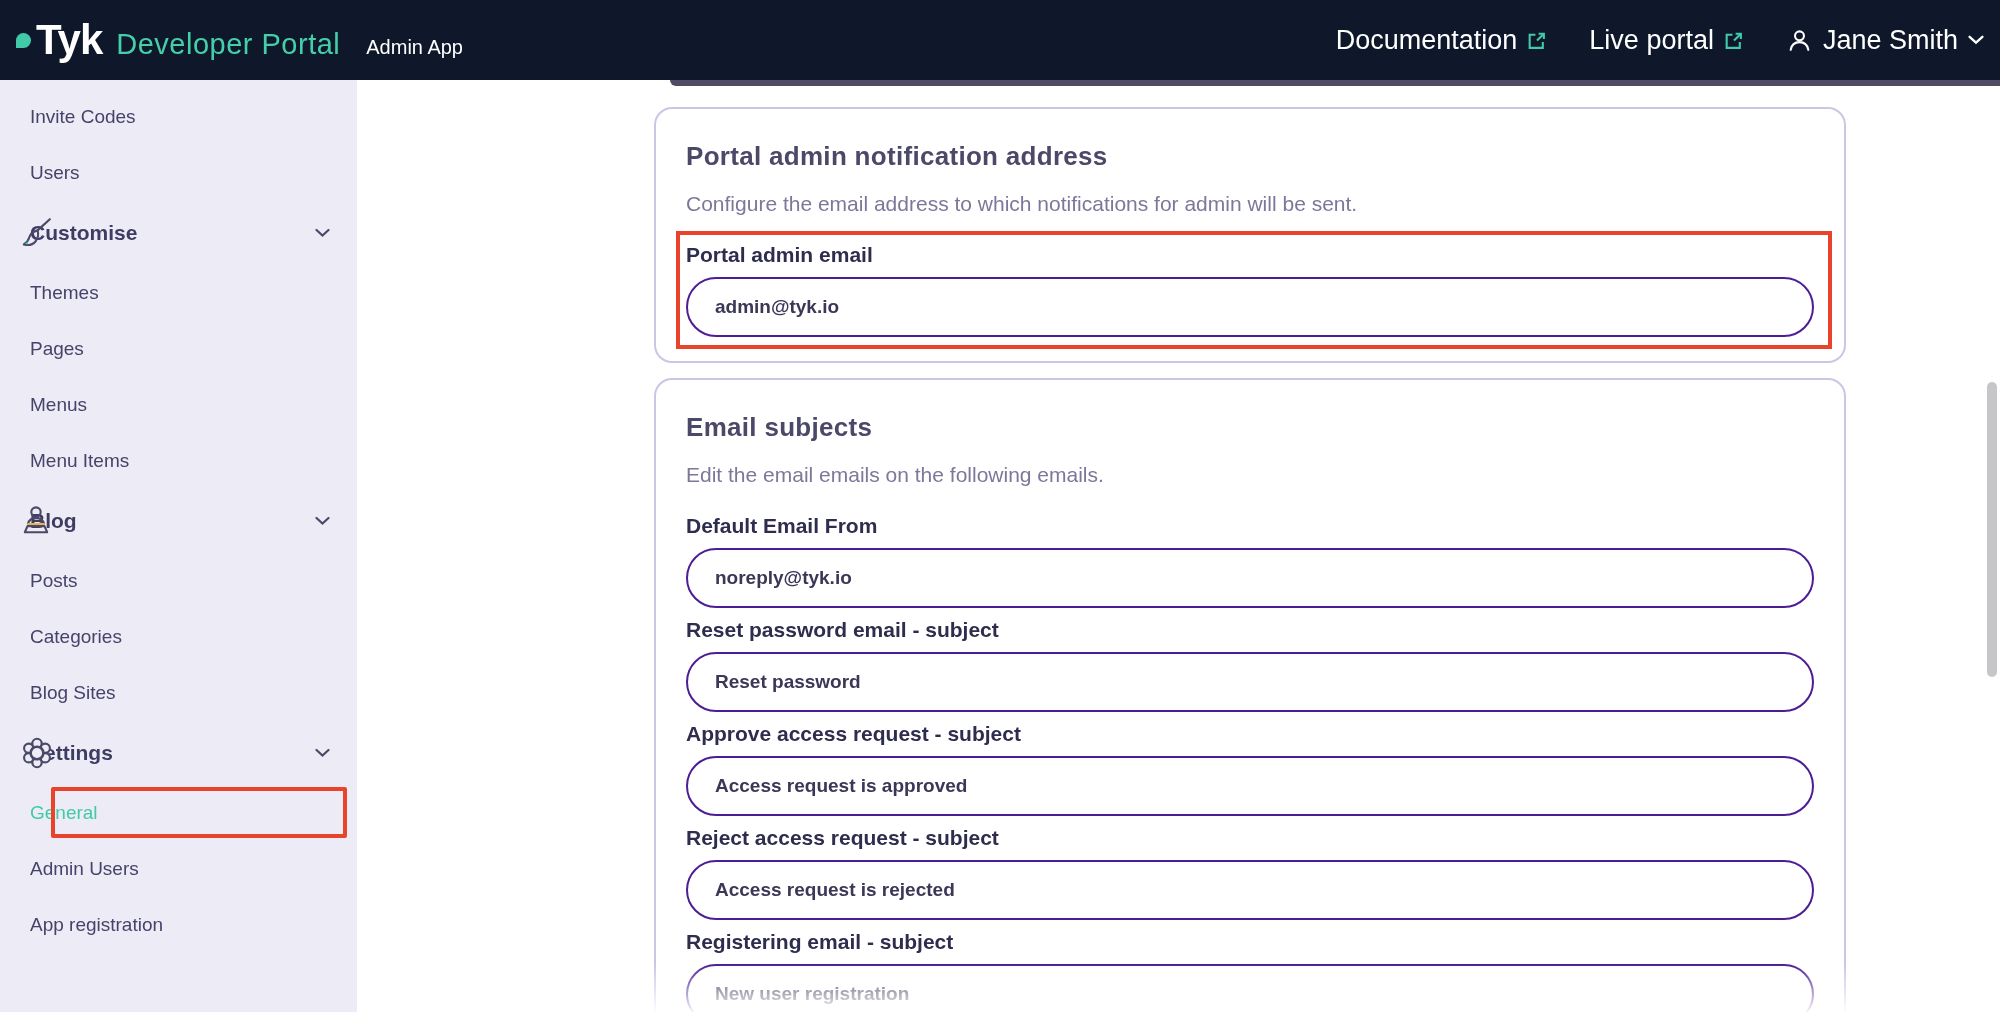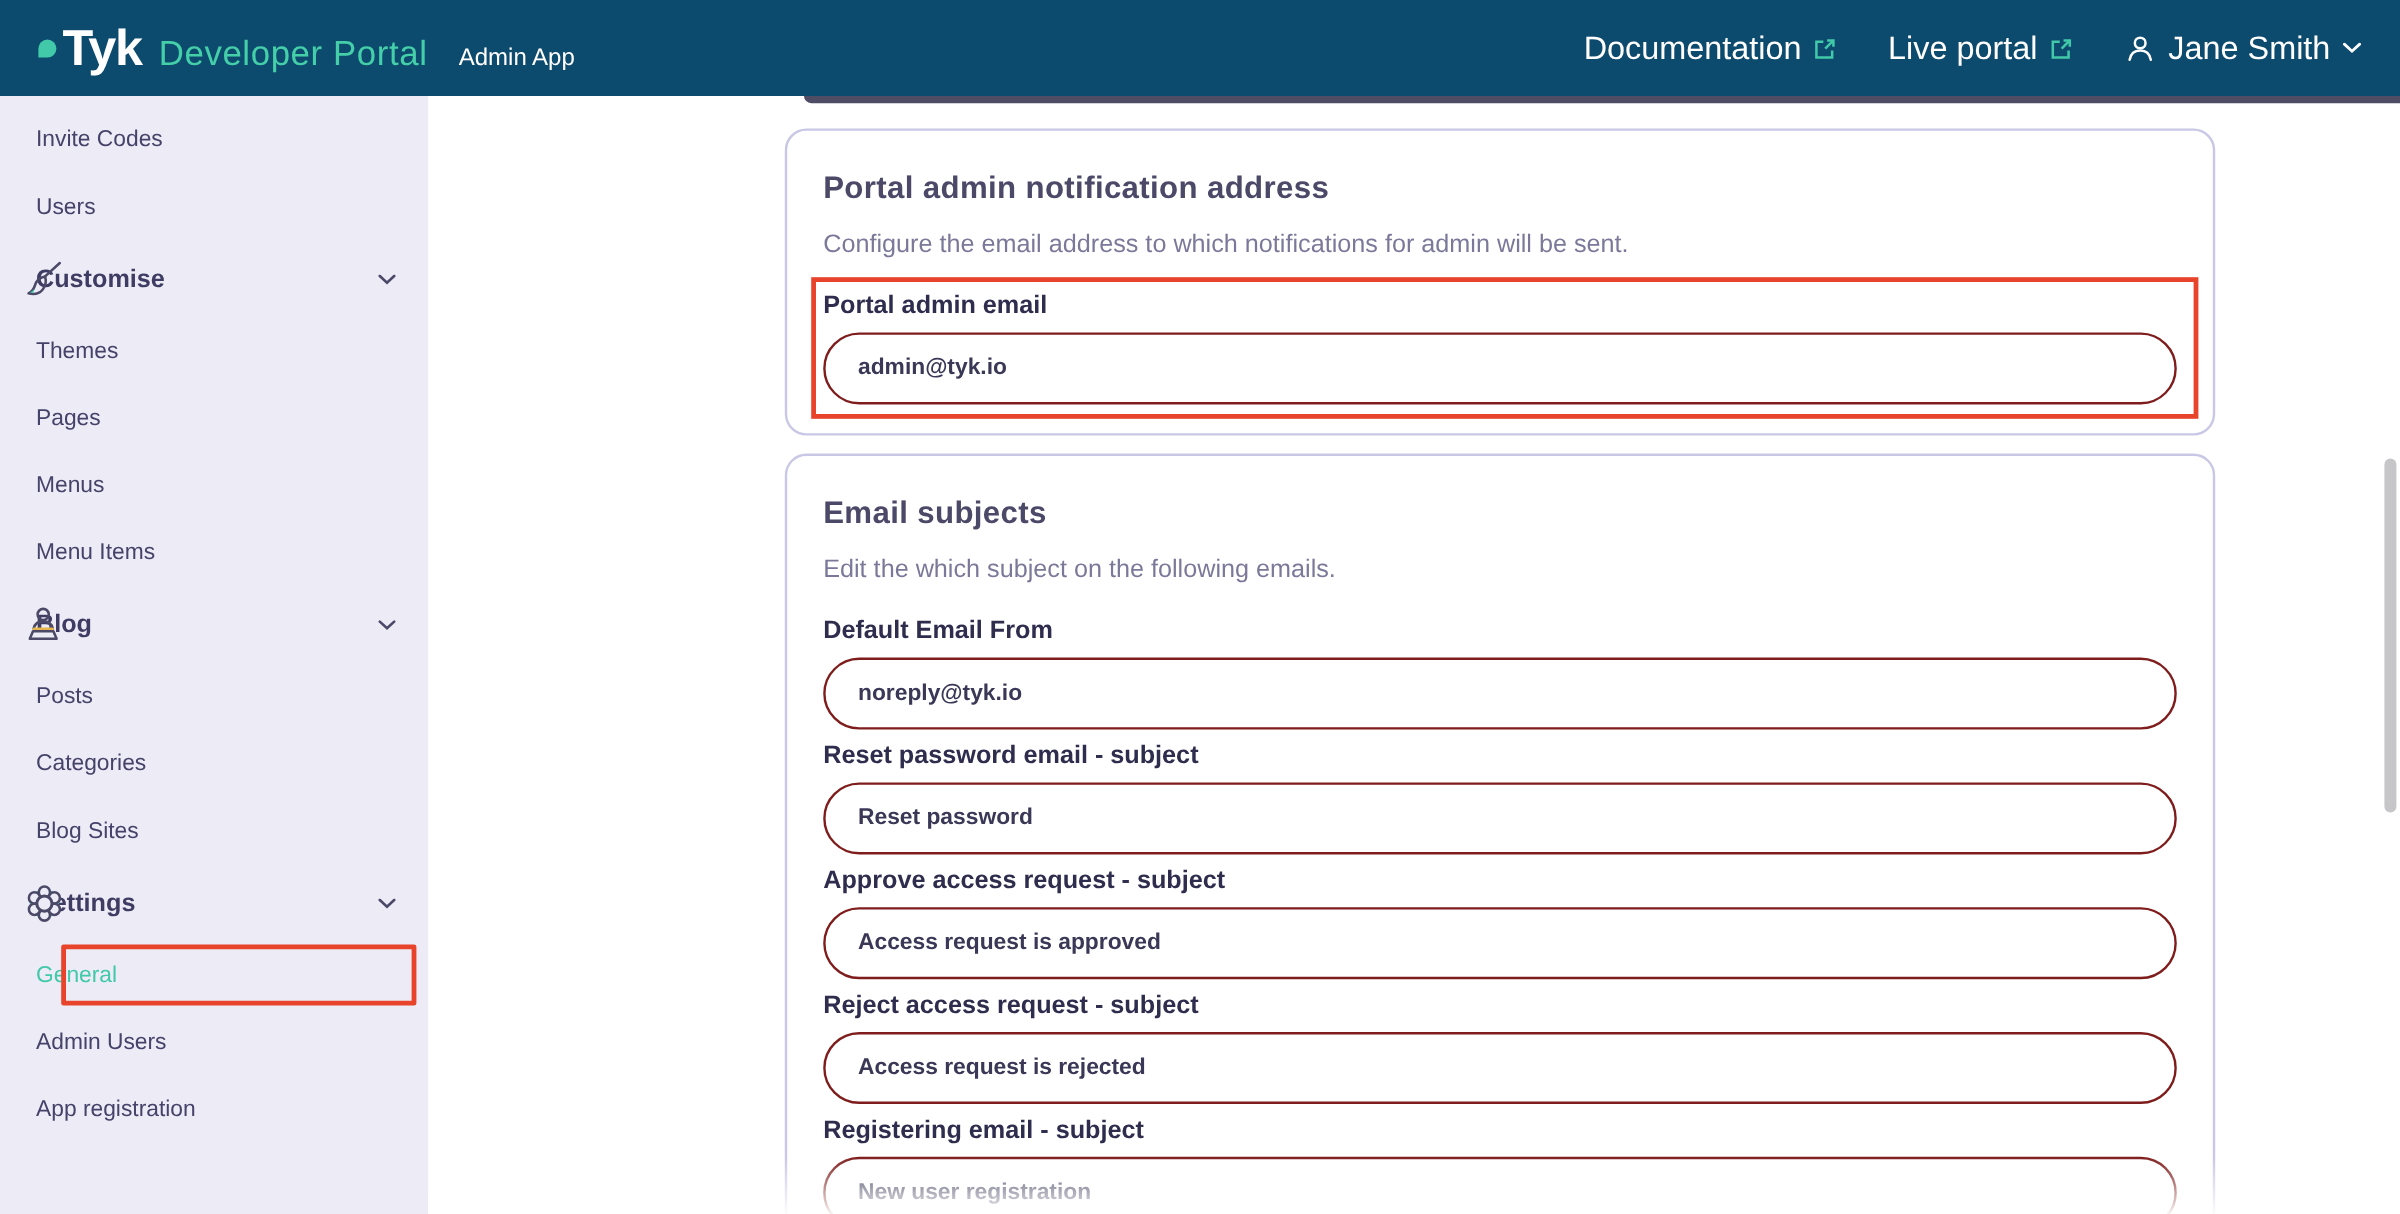--- a/index.html
+++ b/index.html
@@ -4,22 +4,22 @@
 <style>
   html,body{margin:0;padding:0;background:#ffffff;}
   *{box-sizing:border-box;}
   .screen{
     position:relative;width:2000px;height:1012px;overflow:hidden;background:#fff;
     font-family:"Liberation Sans",sans-serif;color:#4b4967;
   }
 
   
   .header{
-    position:absolute;top:0;left:0;right:0;height:80px;background:#0c4a6e;
-    display:flex;align-items:center;padding:0 32px;color:#fff;
+    position:absolute;top:0;left:0;right:0;height:80px;background:#0f172a;
+    display:flex;align-items:center;padding:0 16px;color:#fff;
   }
   .brand{display:flex;align-items:baseline;}
   .leaf{width:15px;height:15px;background:#41c9a9;border-radius:55% 55% 55% 0;
     align-self:flex-start;margin:14px 5px 0 0;}
   .logo-text{font-size:42px;font-weight:700;letter-spacing:-1px;color:#fff;line-height:1;}
   .logo-sub{font-size:29px;font-weight:400;color:#45cfa9;margin-left:14px;letter-spacing:.5px;}
   .app-label{font-size:20px;font-weight:400;color:#fff;margin-left:26px;}
   .header-nav{margin-left:auto;display:flex;align-items:center;gap:42px;font-size:27px;}
   .nav-link{display:flex;align-items:center;gap:9px;cursor:pointer;}
   .user-menu{display:flex;align-items:center;gap:10px;cursor:pointer;}
@@ -46,21 +46,21 @@
   .card{position:absolute;left:297px;width:1192px;background:#fff;
     border:2px solid #c9c7e6;border-radius:18px;padding:32px 30px;}
   .card-1{top:27px;height:256px;}
   .card-2{top:298px;height:760px;}
   .card-title{font-size:26px;font-weight:700;color:#4b4868;letter-spacing:.3px;line-height:30px;}
   .card-desc{margin-top:20px;font-size:21px;color:#7b7899;line-height:26px;}
   .field{margin-top:10px;}
   .field.first{margin-top:26px;}
   .field-label{font-size:21px;font-weight:700;color:#2f2d4e;line-height:24px;}
   .field-input{
-    margin-top:10px;display:block;width:100%;height:60px;border:2px solid #7f1d1d;
+    margin-top:10px;display:block;width:100%;height:60px;border:2px solid #4c1d95;
     border-radius:30px;padding:0 27px;font-size:19px;font-weight:700;color:#3a3856;
     background:#fff;outline:none;font-family:"Liberation Sans",sans-serif;
   }
   .highlight-wrap{position:relative;margin-top:26px;}
   .annotation-box{position:absolute;top:-12px;bottom:-12px;left:-10px;right:-18px;
     border:4px solid #e8432b;pointer-events:none;}
   .bottom-fade{position:absolute;left:0;right:0;bottom:0;height:48px;pointer-events:none;
     background:linear-gradient(to bottom,rgba(255,255,255,0),rgba(255,255,255,.95));}
 
   
@@ -225,21 +225,21 @@
       <div class="card-desc">Configure the email address to which notifications for admin will be sent.</div>
       <div class="highlight-wrap">
         <div class="field-label">Portal admin email</div>
         <input class="field-input" type="text" value="admin@tyk.io" style="">
         <div class="annotation-box"></div>
       </div>
     </div>
 
     <div class="card card-2">
       <div class="card-title">Email subjects</div>
-      <div class="card-desc">Edit the which subject on the following emails.</div>
+      <div class="card-desc">Edit the email emails on the following emails.</div>
 
       <div class="field first">
         <div class="field-label">Default Email From</div>
         <input class="field-input" type="text" value="noreply@tyk.io" style="">
       </div>
 
       <div class="field">
         <div class="field-label">Reset password email - subject</div>
         <input class="field-input" type="text" value="Reset password" style="">
       </div>

